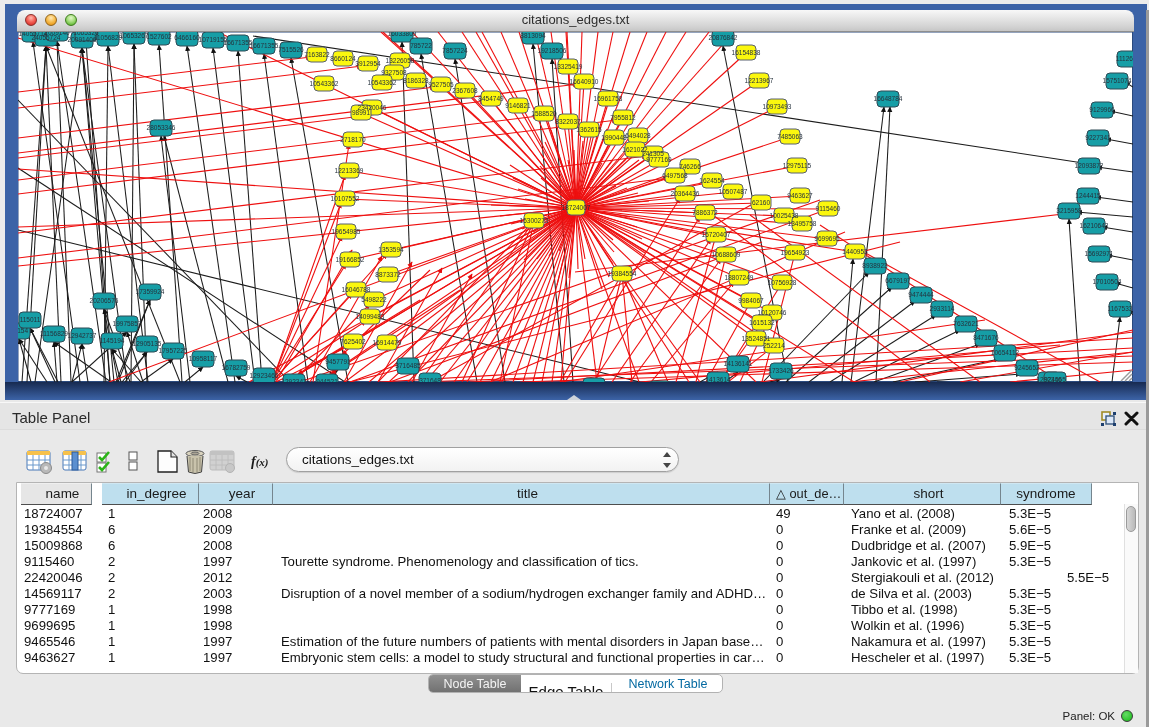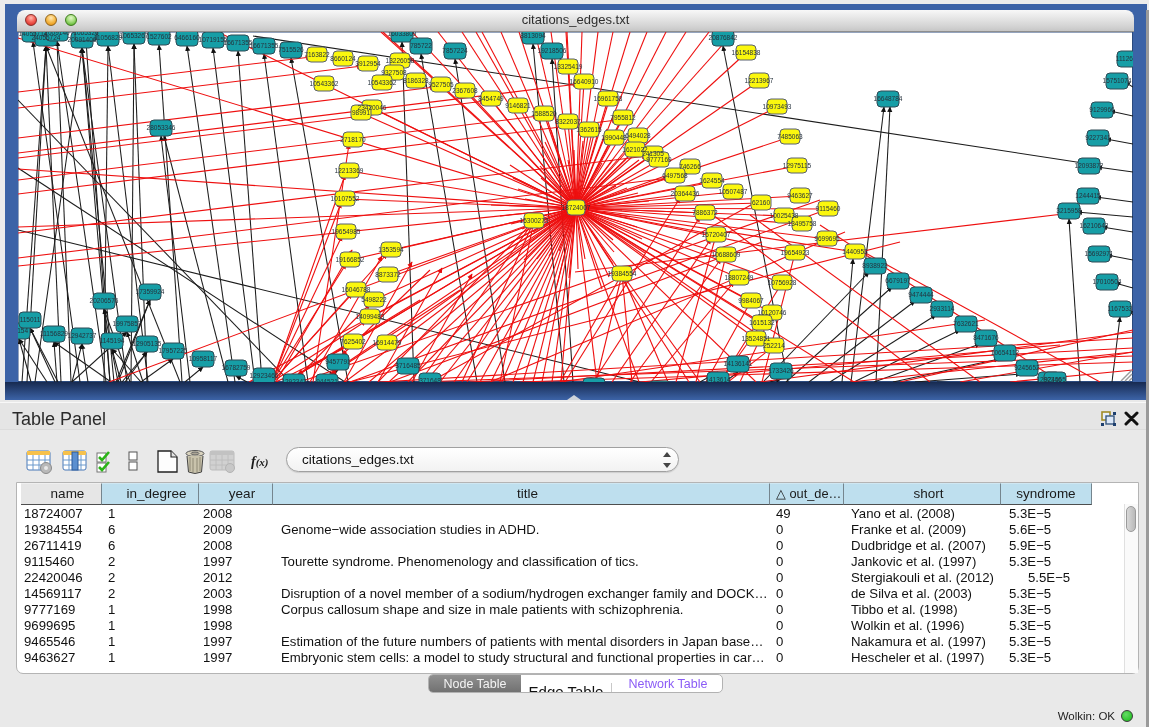--- a/index.html
+++ b/index.html
@@ -622,21 +622,21 @@
     <g stroke="#9a9a9a" stroke-width="1.5">
       <line x1="1121" y1="381" x2="1132" y2="370"></line>
       <line x1="1125" y1="381" x2="1132" y2="374"></line>
       <line x1="1129" y1="381" x2="1132" y2="378"></line>
     </g>
   </svg>
 <div class="abs" style="left:567px;top:395px;width:0;height:0;border-left:7px solid transparent;border-right:7px solid transparent;border-bottom:5px solid #cfd4da"></div>
 
 <div class="abs" style="left:0;top:400px;width:1149px;height:327px;background:#e9e9e9"></div>
 <div class="abs" style="left:0;top:402px;width:1149px;height:28px;background:#e5e5e5;border-top:1px solid #f8f8f8;border-bottom:1px solid #dcdcdc"></div>
-<div class="abs" style="left:12px;top:409px;font-size:18px;color:#2b2b2b">Table Panel</div>
+<div class="abs" style="left:12px;top:409px;font-size:15px;color:#2b2b2b">Table Panel</div>
 
 <svg class="abs" style="left:1101px;top:411px" width="16" height="15" viewBox="0 0 16 15">
 <rect x="1" y="1" width="8" height="8" fill="#e8f0fa" stroke="#a08c28" stroke-width="1.6"></rect>
 <rect x="5" y="5" width="8" height="8" fill="#dce8f8" stroke="#39597f" stroke-width="1.4"></rect>
 <rect x="12" y="1" width="3" height="3" fill="#1d3f6e"></rect>
     <rect x="0" y="12" width="3" height="3" fill="#1d3f6e"></rect>
     <rect x="12" y="12" width="3" height="3" fill="#1d3f6e"></rect>
 </svg>
 <svg class="abs" style="left:1124px;top:410px" width="15" height="16" viewBox="0 0 15 16">
 <path d="M2 3 L7.5 8.5 M13 3 L7.5 8.5 M2 14 L7.5 8.5 M13 14 L7.5 8.5" stroke="#111" stroke-width="3" stroke-linecap="round"></path>
@@ -687,46 +687,45 @@
 
 <div class="abs" style="left:286px;top:447px;width:393px;height:25px;border:1px solid #a0a0a0;border-radius:13px;background:linear-gradient(#ffffff,#f2f2f2);box-shadow:0 1px 1px rgba(0,0,0,0.12)"></div>
 <div class="abs" style="left:302px;top:452px;font-size:13.5px;color:#111">citations_edges.txt</div>
 <svg class="abs" style="left:661px;top:451px" width="12" height="18" viewBox="0 0 12 18">
 <path d="M6 1 L10 6 H2 z" fill="#444"></path>
     <path d="M6 17 L10 12 H2 z" fill="#444"></path>
 </svg>
 
 <div class="abs" style="left:16px;top:482px;width:1123px;height:192px;background:#fff;border:1px solid #b4b4b4;border-radius:0 0 7px 7px"></div>
 
-<div class="hcell" style="left:21px;width:81px;background:#e6e6e6;border-top-color:#efefef">name</div>
+<div class="hcell" style="left:21px;width:71px;background:#e6e6e6;border-top-color:#efefef">name</div>
 <div class="hcell" style="left:102px;width:97px">in_degree</div>
 <div class="hcell" style="left:199px;width:74px">year</div>
 <div class="hcell" style="left:273px;width:497px">title</div>
 <div class="hcell" style="left:770px;width:74px;text-align:left;padding-left:6px;text-indent:0;font-size:12.8px">△ out_de…</div>
 <div class="hcell" style="left:844px;width:157px">short</div>
 <div class="hcell" style="left:1001px;width:91px;text-indent:0">syndrome</div>
 <div class="row" style="top:506px">
     <span style="left:24px">18724007</span>
     <span style="left:108px">1</span>
     <span style="left:203px">2008</span>
     <span style="left:776px">49</span>
     <span style="left:851px">Yano et al. (2008)</span>
     <span style="left:1009px">5.3E−5</span>
   </div>
 <div class="row" style="top:522px">
     <span style="left:24px">19384554</span>
     <span style="left:108px">6</span>
     <span style="left:203px">2009</span>
-    <span style="left:281px">Genome−wide association studies in ADHD.</span>
     <span style="left:776px">0</span>
     <span style="left:851px">Franke et al. (2009)</span>
     <span style="left:1009px">5.6E−5</span>
   </div>
 <div class="row" style="top:538px">
-    <span style="left:24px">26711419</span>
+    <span style="left:24px">15009868</span>
     <span style="left:108px">6</span>
     <span style="left:203px">2008</span>
     <span style="left:776px">0</span>
     <span style="left:851px">Dudbridge et al. (2007)</span>
     <span style="left:1009px">5.9E−5</span>
   </div>
 <div class="row" style="top:554px">
     <span style="left:24px">9115460</span>
     <span style="left:108px">2</span>
     <span style="left:203px">1997</span>
@@ -734,36 +733,35 @@
     <span style="left:776px">0</span>
     <span style="left:851px">Jankovic et al. (1997)</span>
     <span style="left:1009px">5.3E−5</span>
   </div>
 <div class="row" style="top:570px">
     <span style="left:24px">22420046</span>
     <span style="left:108px">2</span>
     <span style="left:203px">2012</span>
     <span style="left:776px">0</span>
     <span style="left:851px">Stergiakouli et al. (2012)</span>
-    <span style="left:1028px">5.5E−5</span>
+    <span style="left:1067px">5.5E−5</span>
   </div>
 <div class="row" style="top:586px">
     <span style="left:24px">14569117</span>
     <span style="left:108px">2</span>
     <span style="left:203px">2003</span>
-    <span style="left:281px">Disruption of a novel member of a sodium/hydrogen exchanger family and DOCK…</span>
+    <span style="left:281px">Disruption of a novel member of a sodium/hydrogen exchanger family and ADHD…</span>
     <span style="left:776px">0</span>
     <span style="left:851px">de Silva et al. (2003)</span>
     <span style="left:1009px">5.3E−5</span>
   </div>
 <div class="row" style="top:602px">
     <span style="left:24px">9777169</span>
     <span style="left:108px">1</span>
     <span style="left:203px">1998</span>
-    <span style="left:281px">Corpus callosum shape and size in male patients with schizophrenia.</span>
     <span style="left:776px">0</span>
     <span style="left:851px">Tibbo et al. (1998)</span>
     <span style="left:1009px">5.3E−5</span>
   </div>
 <div class="row" style="top:618px">
     <span style="left:24px">9699695</span>
     <span style="left:108px">1</span>
     <span style="left:203px">1998</span>
     <span style="left:776px">0</span>
     <span style="left:851px">Wolkin et al. (1996)</span>
@@ -787,16 +785,16 @@
     <span style="left:851px">Hescheler et al. (1997)</span>
     <span style="left:1009px">5.3E−5</span>
   </div>
 
 <div class="abs" style="left:1124px;top:504px;width:14px;height:169px;background:#fafafa;border-left:1px solid #e0e0e0"></div>
 <div class="abs" style="left:1126px;top:506px;width:10px;height:26px;background:linear-gradient(90deg,#d8d8d8,#b9b9b9);border:1px solid #9a9a9a;border-radius:5px"></div>
 
 <div class="abs" style="left:428px;top:674px;width:295px;height:19px;background:#fff;border:1px solid #b2b2b2;border-radius:5px;overflow:hidden">
  <div class="abs" style="left:0;top:0;width:92px;height:19px;background:linear-gradient(#909090,#6e6e6e);color:#f4f4f4;font-size:12.5px;text-align:center;line-height:18px">Node Table</div>
  <div class="abs" style="left:92px;top:8px;width:91px;height:19px;color:#111;font-size:15px;text-align:center;line-height:18px;border-right:1px solid #c8c8c8">Edge Table</div>
- <div class="abs" style="left:183px;top:0;width:112px;height:19px;color:#8b5cf6;font-size:12.5px;text-align:center;line-height:18px">Network Table</div>
+ <div class="abs" style="left:183px;top:0;width:112px;height:19px;color:#0369a1;font-size:12.5px;text-align:center;line-height:18px">Network Table</div>
 </div>
 
-<div class="abs" style="left:1040px;top:710px;width:75px;text-align:right;font-size:11.5px;color:#222">Wolkin: OK</div>
+<div class="abs" style="left:1040px;top:710px;width:75px;text-align:right;font-size:11.5px;color:#222">Panel: OK</div>
 <div class="abs" style="left:1121px;top:710px;width:12px;height:12px;border-radius:50%;background:radial-gradient(circle at 40% 35%,#66da66,#2fc62f 65%,#28b428);border:1px solid #3a3a3a"></div>
 </body></html>

